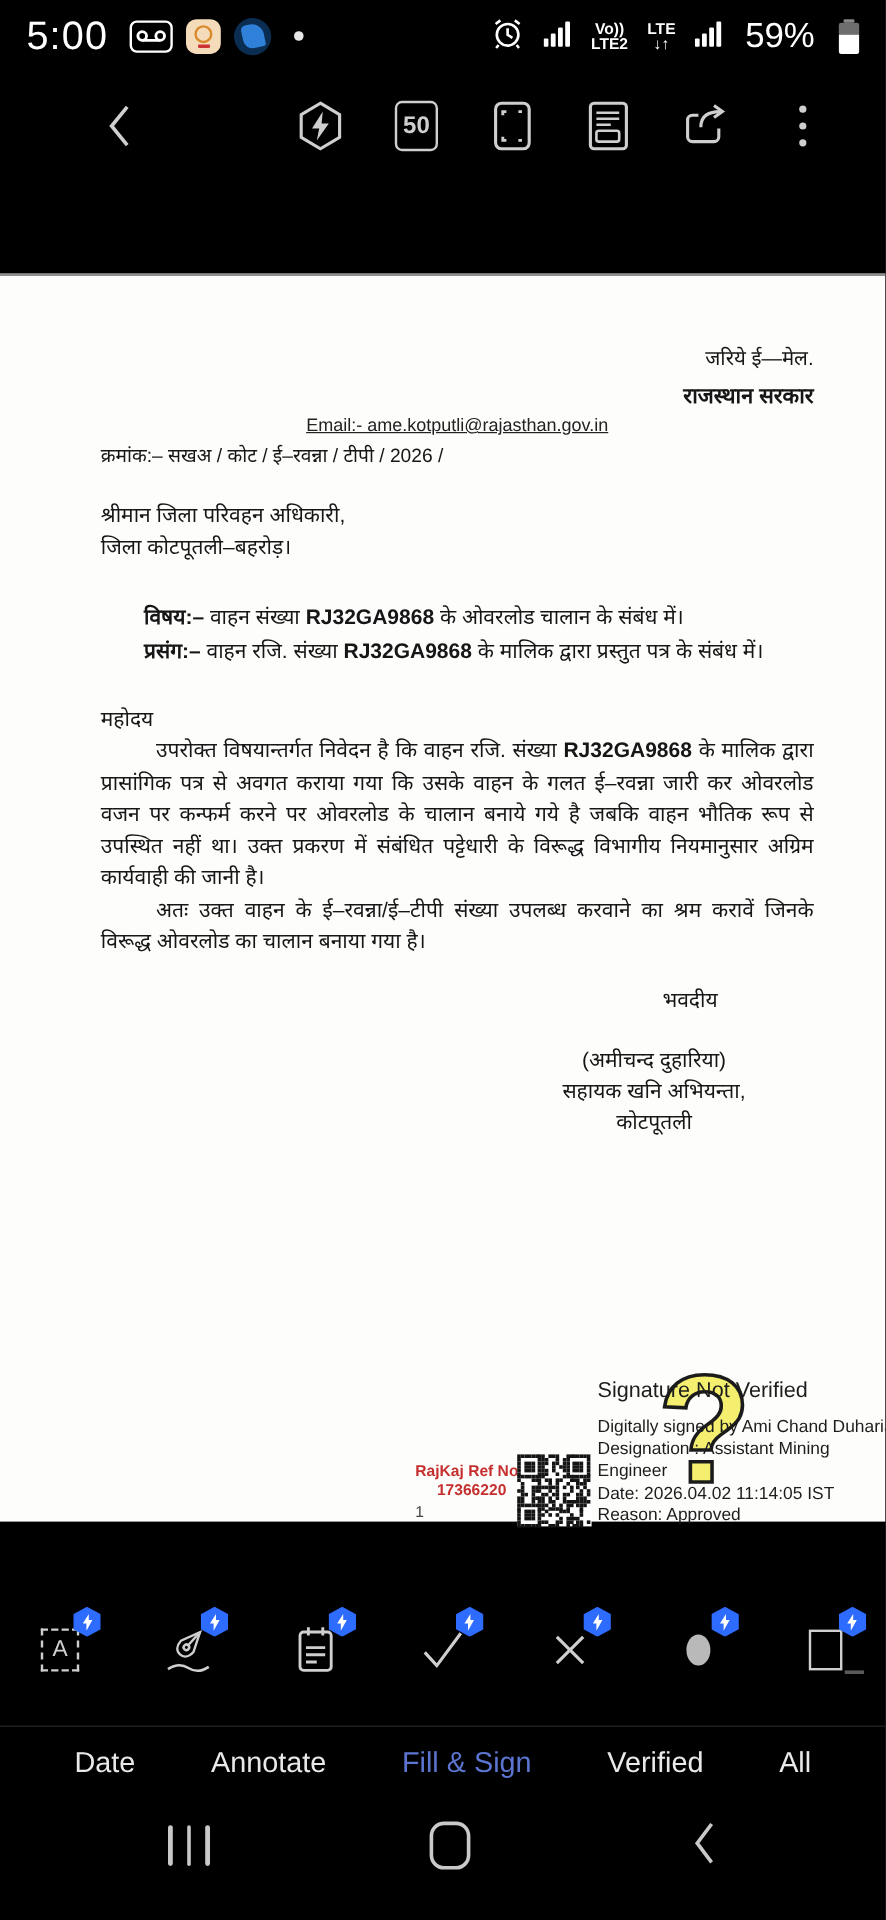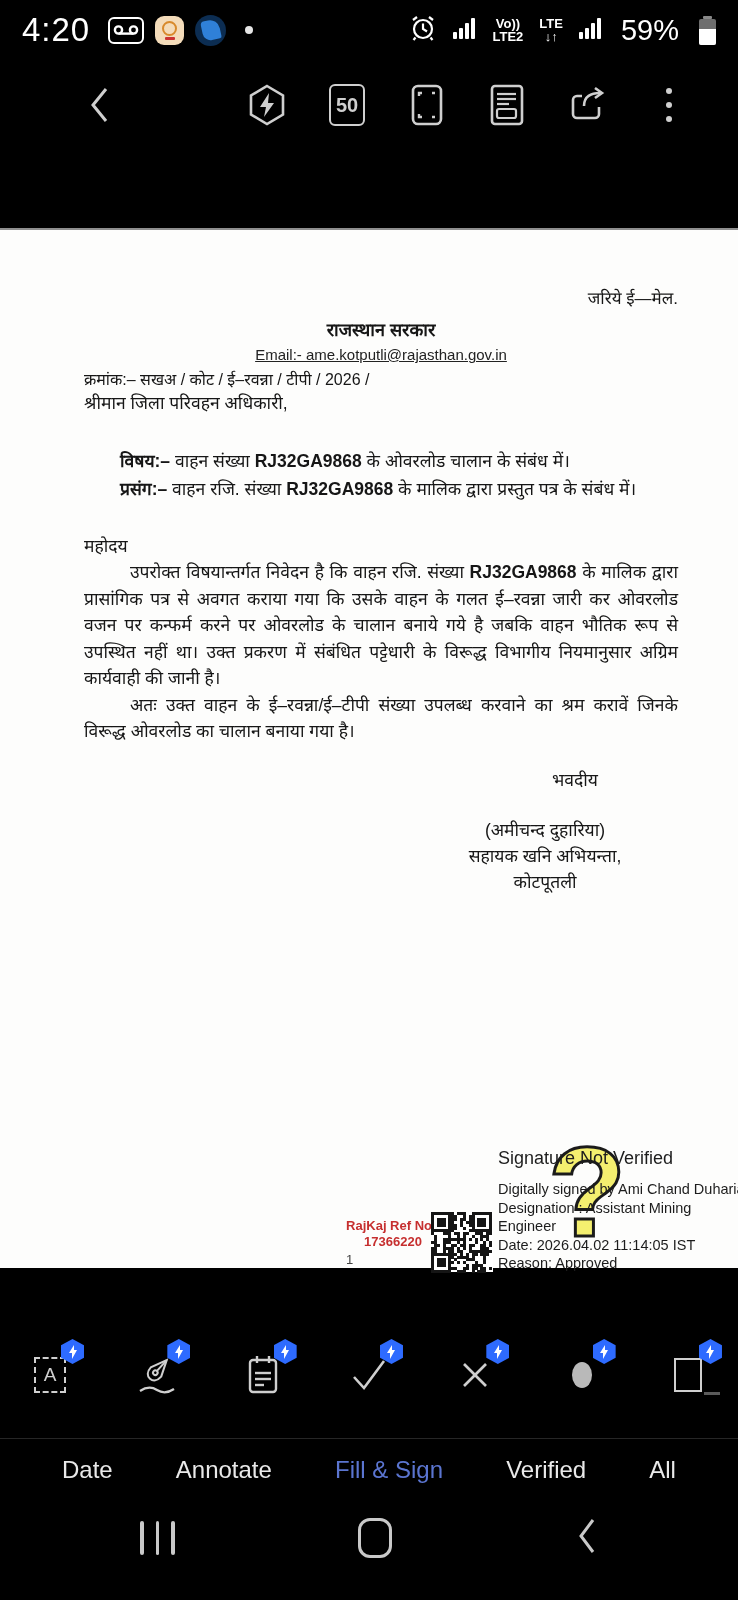--- a/index.html
+++ b/index.html
@@ -41,25 +41,25 @@
   .page-badge { width:36px; height:42px; border:2.5px solid #cfcfcf; border-radius:6px;
     color:#cfcfcf; font-size:20px; font-weight:600; display:flex; align-items:center; justify-content:center; }
   .kebab { display:flex; flex-direction:column; gap:8px; }
   .kebab i { width:6px; height:6px; border-radius:50%; background:#cfcfcf; }
 
   
   .doc-page { position:absolute; top:228px; left:0; width:738px; height:1040px;
     background:#fdfdfc; border-top:2px solid #8f8f8f; color:#161616;
     padding:56px 60px 0 84px; font-size:17px; }
   .via-email { text-align:right; font-size:17px; margin-bottom:8px; }
-  .gov-title { text-align:center; font-weight:700; font-size:18px; }
+  .gov-title { text-align:right; font-weight:700; font-size:18px; }
   .office-title { text-align:center; font-weight:700; font-size:22px; margin-top:3px; }
   .email-line { text-align:center; font-size:15px; text-decoration:underline; margin-top:5px; color:#222; }
   .ref-line { font-size:16px; margin-top:5px; }
-  .addressee { line-height:27px; font-size:17.5px; }
+  .addressee { margin-top:26px; line-height:27px; font-size:17.5px; }
   .subj-block { margin-top:30px; padding-left:36px; line-height:28px; font-size:17.5px; }
   .lbl { font-weight:700; }
   .veh { font-weight:700; }
   .salutation { margin-top:30px; font-size:17.5px; }
   .para { text-align:justify; text-indent:46px; line-height:26.5px; font-size:17.5px; }
   .para.first { margin-top:2px; }
   .enclosure { font-size:17.5px; line-height:27px; }
   .closing { text-align:right; padding-right:80px; margin-top:22px; font-size:17.5px; }
   .signer { margin-top:26px; margin-left:auto; width:230px; text-align:center; line-height:26px; font-size:17.5px; margin-right:18px; }
 
@@ -102,21 +102,21 @@
   .recents i { width:3.5px; height:34px; background:#c9c9c9; border-radius:2px; }
   .home-btn { width:34px; height:40px; border:3.5px solid #c9c9c9; border-radius:12px; }
 </style>
 </head>
 <body>
 
 <div class="screen">
 
   <div class="status-bar">
     <div class="sb-left">
-      <span class="sb-time">4:20</span>
+      <span class="sb-time">5:00</span>
       <span class="notif-icons">
         <span class="vm-icon">
           <svg width="26" height="16" viewBox="0 0 26 16">
               <g fill="none" stroke="#fff" stroke-width="2.4">
                 <circle cx="5.5" cy="8" r="3.6"></circle>
                 <circle cx="20.5" cy="8" r="3.6"></circle>
                 <line x1="5.5" y1="11.6" x2="20.5" y2="11.6"></line>
               </g>
             </svg>
         </span>
@@ -230,20 +230,21 @@
   </div>
 
   <div class="doc-page">
     <div class="via-email">जरिये ई—मेल.</div>
     <div class="gov-title">राजस्थान सरकार</div>
     <div class="email-line">Email:-  ame.kotputli@rajasthan.gov.in</div>
     <div class="ref-line">क्रमांक:–  सखअ / कोट / ई–रवन्ना / टीपी / 2026 /</div>
 
     <div class="addressee">
       <div>श्रीमान जिला परिवहन अधिकारी,</div>
+      <div>जिला कोटपूतली–बहरोड़।</div>
     </div>
 
     <div class="subj-block">
       <div>
         <span class="lbl">विषय:–</span><span> वाहन संख्या </span><span class="veh">RJ32GA9868</span><span> के ओवरलोड चालान के संबंध में।</span>
       </div>
       <div>
         <span class="lbl">प्रसंग:–</span><span> वाहन रजि. संख्या </span><span class="veh">RJ32GA9868</span><span> के मालिक द्वारा प्रस्तुत पत्र के संबंध में।</span>
       </div>
     </div>

